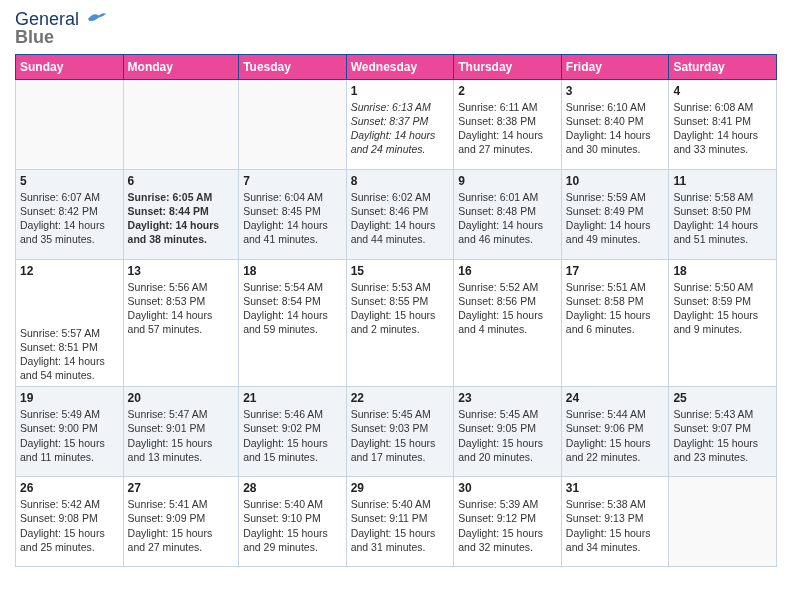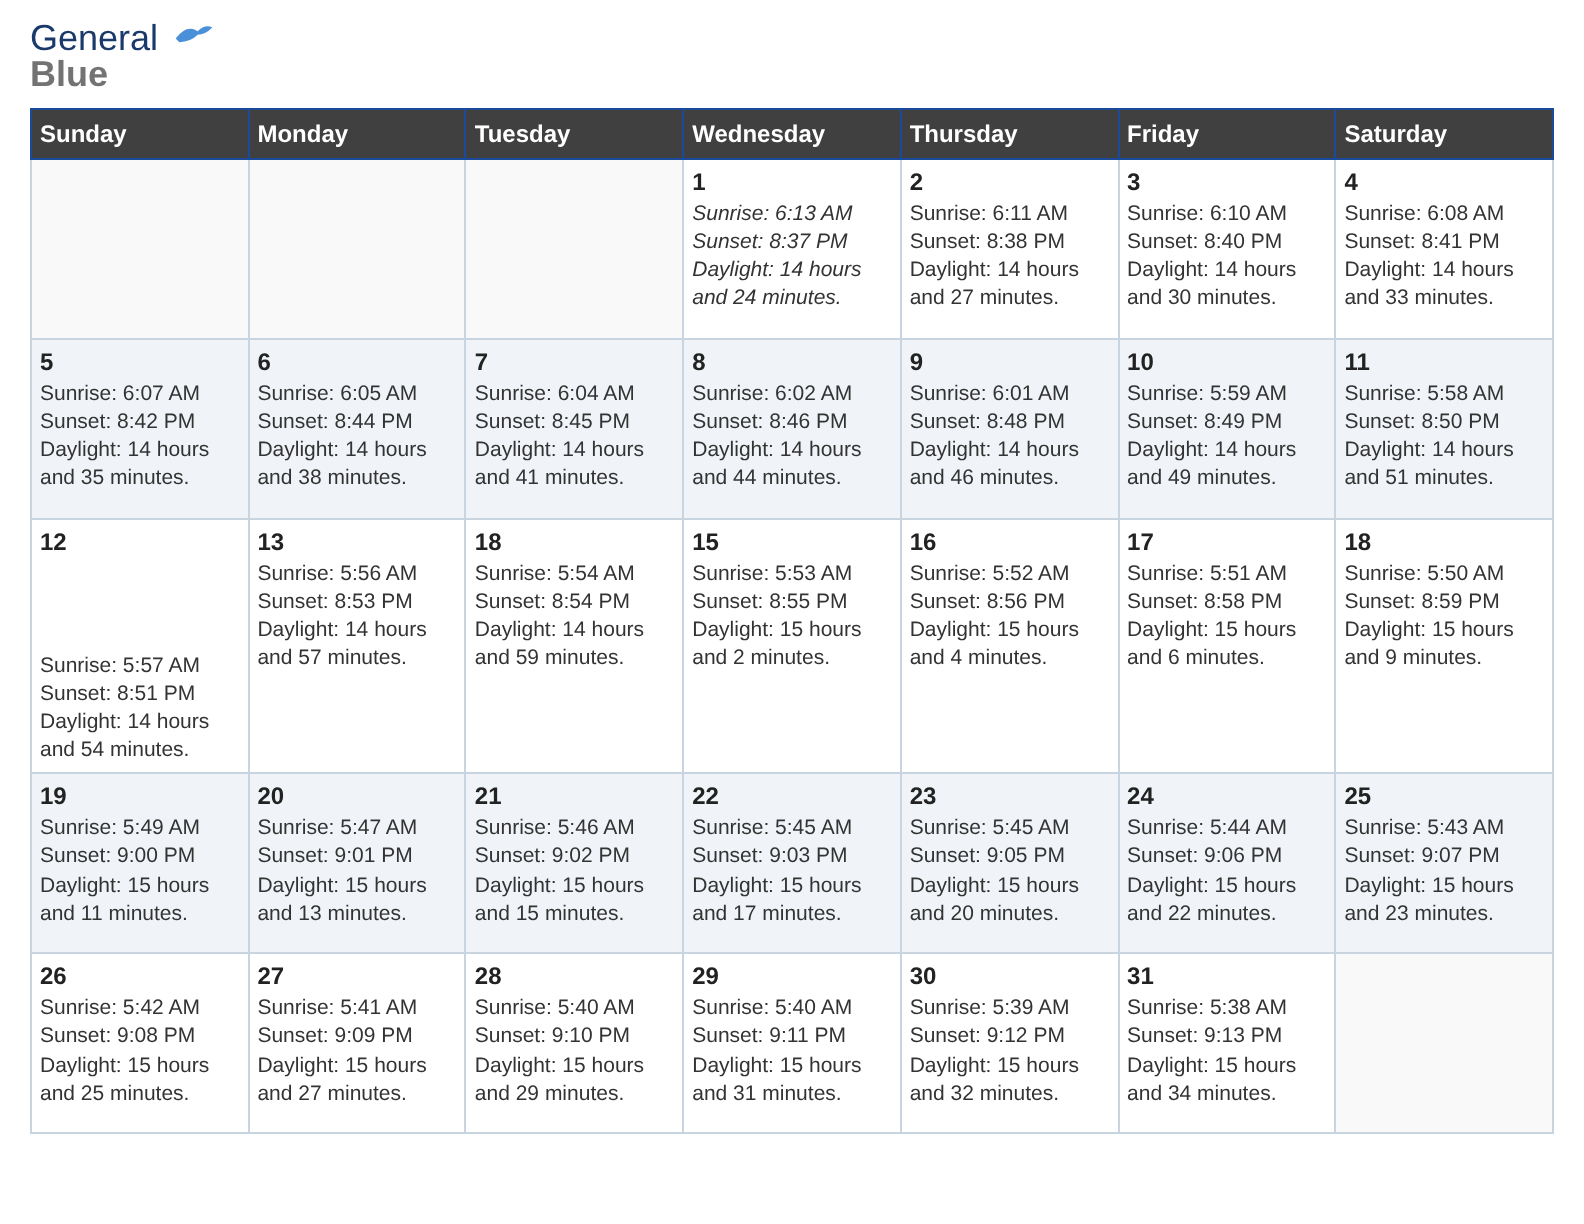--- a/index.html
+++ b/index.html
@@ -39,21 +39,21 @@
       font-weight: bold;
       color: #1a3a6b;
       margin-bottom: 6px;
     }
     table {
       width: 100%;
       border-collapse: collapse;
       font-size: 11px;
     }
     thead tr th {
-      background: #404040;
+      background: #ec4899;
       color: #fff;
       font-weight: bold;
       font-size: 12px;
       padding: 5px 4px;
       text-align: left;
       border: 1px solid #1a4a99;
     }
     tbody tr {
       vertical-align: top;
     }
@@ -155,21 +155,21 @@
       <tr>
         <td>
           <span class="day-number">5</span>
           <div class="day-info" style="white-space: pre-line;">Sunrise: 6:07 AM
 Sunset: 8:42 PM
 Daylight: 14 hours
 and 35 minutes.</div>
         </td>
         <td>
           <span class="day-number">6</span>
-          <div class="day-info" style="white-space: pre-line;">Sunrise: 6:05 AM
+          <div class="day-info" style="white-space: pre-line; font-weight: bold;">Sunrise: 6:05 AM
 Sunset: 8:44 PM
 Daylight: 14 hours
 and 38 minutes.</div>
         </td>
         <td>
           <span class="day-number">7</span>
           <div class="day-info" style="white-space: pre-line;">Sunrise: 6:04 AM
 Sunset: 8:45 PM
 Daylight: 14 hours
 and 41 minutes.</div>

